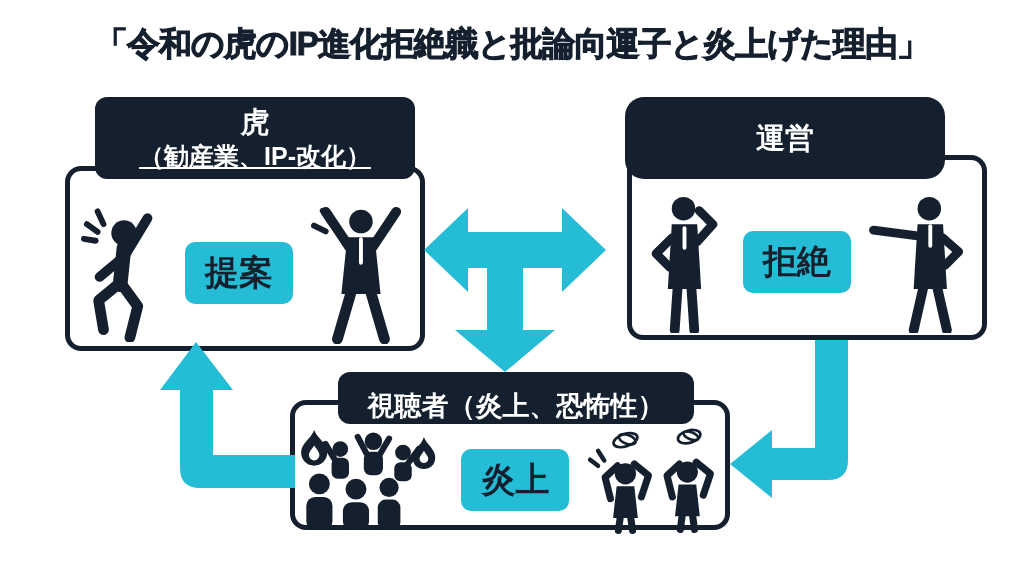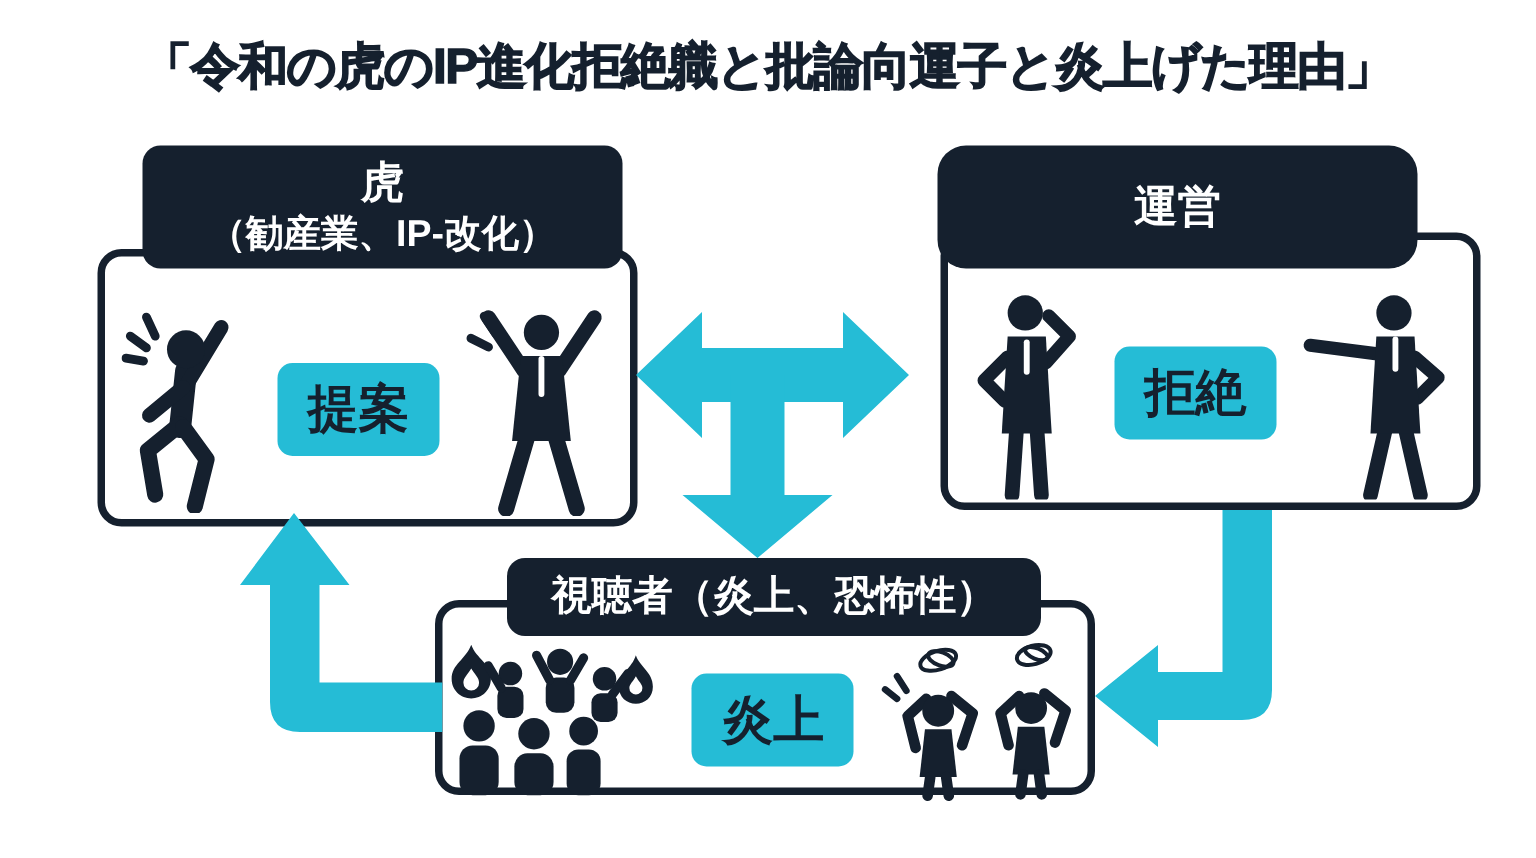--- a/index.html
+++ b/index.html
@@ -15,22 +15,22 @@
   .box{
     position:absolute;background:#fff;border:5px solid var(--navy,#15202e);
     border-radius:16px;box-sizing:border-box;
   }
   .tab{
     position:absolute;background:var(--navy,#15202e);color:#fff;border-radius:12px;
     display:flex;flex-direction:column;align-items:center;justify-content:center;
     font-weight:bold;z-index:3;line-height:1.25;
   }
   .tab .l1{font-size:29px;}
-  .tab .l2{font-size:25px;}
-  .tab.single{font-size:27px;}
+  .tab .l2{font-size:25px;text-decoration:underline;}
+  .tab.single{font-size:27px;justify-content:flex-end;}
   .box-inner{
     display:flex;align-items:center;justify-content:center;gap:16px;
     width:100%;height:100%;box-sizing:border-box;padding-top:28px;
   }
   .box-inner.bottom{padding-top:30px;gap:14px;}
   .badge{
     background:var(--cyan,#25bcd6);color:var(--navy,#15202e);
     font-size:34px;font-weight:bold;border-radius:10px;padding:8px 20px;
     white-space:nowrap;
   }

